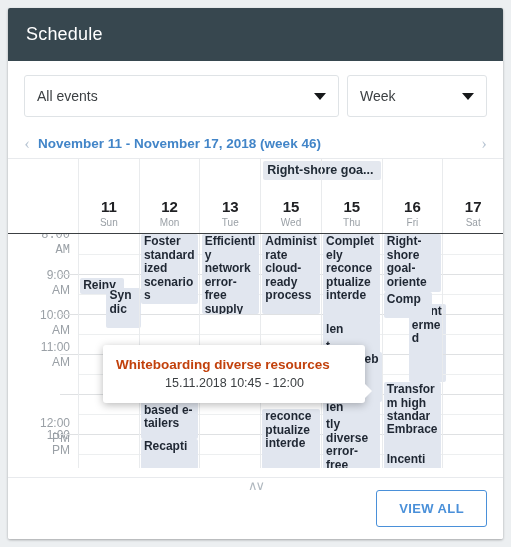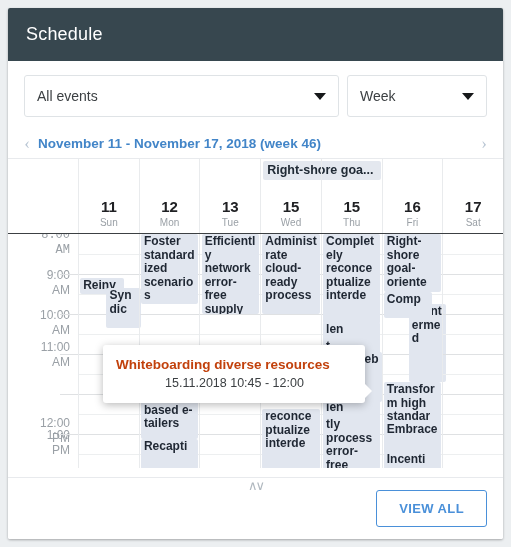--- a/index.html
+++ b/index.html
@@ -406,21 +406,21 @@
             <div class="hline" style="top: 140px;"></div>
             <div class="hline major" style="top: 160px;"></div>
             <div class="hline" style="top: 180px;"></div>
             <div class="hline major" style="top: 200px;"></div>
             <div class="hline" style="top: 220px;"></div>
             <div class="ev" style="top: 0px; height: 90px; left: 2%; width: 96%;">Completely reconceptualize interde</div>
             <div class="ev" style="top: 88px; height: 20px; left: 2%; width: 96%;">len</div>
             <div class="ev" style="top: 105px; height: 16px; left: 2%; width: 96%;">t</div>
             <div class="ev" style="top: 118px; height: 50px; left: 24%; width: 76%;">W it eb</div>
             <div class="ev" style="top: 166px; height: 20px; left: 2%; width: 96%;">ien</div>
-            <div class="ev" style="top: 183px; height: 52px; left: 2%; width: 96%;">tly process error-free</div>
+            <div class="ev" style="top: 183px; height: 52px; left: 2%; width: 96%;">tly diverse error-free</div>
           </div>
         <div class="bodycol" id="col5">
             <div class="hline" style="top: 20px;"></div>
             <div class="hline major" style="top: 40px;"></div>
             <div class="hline" style="top: 60px;"></div>
             <div class="hline major" style="top: 80px;"></div>
             <div class="hline" style="top: 100px;"></div>
             <div class="hline major" style="top: 120px;"></div>
             <div class="hline" style="top: 140px;"></div>
             <div class="hline major" style="top: 160px;"></div>

